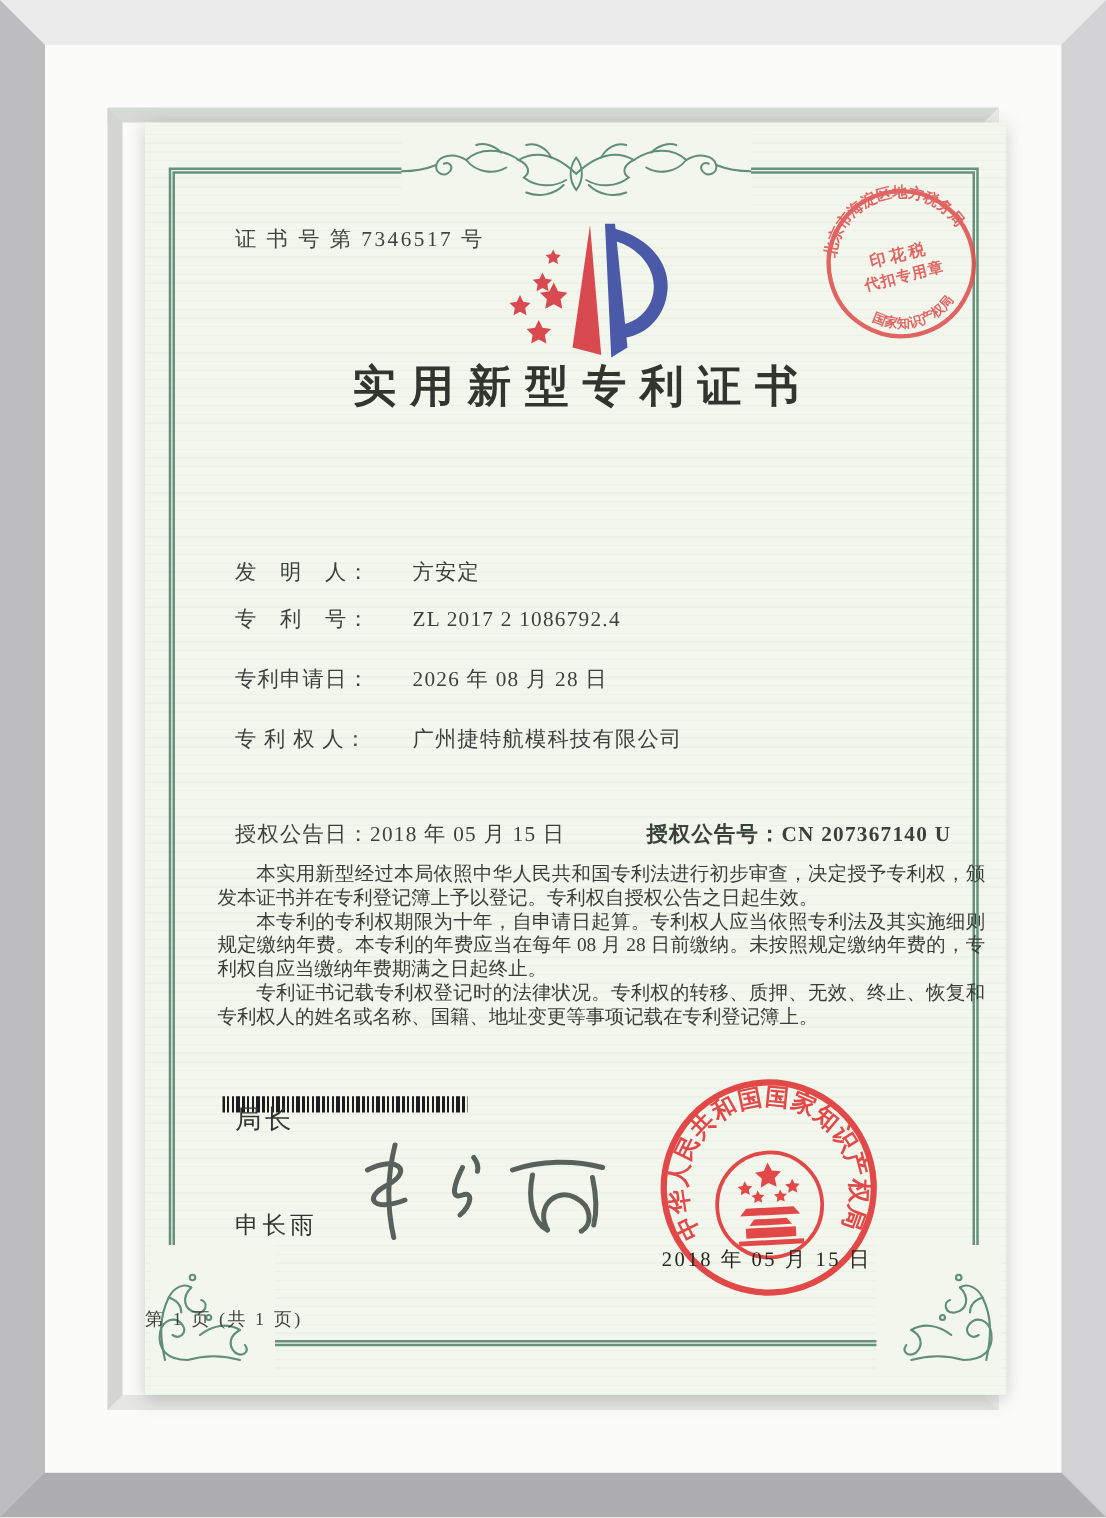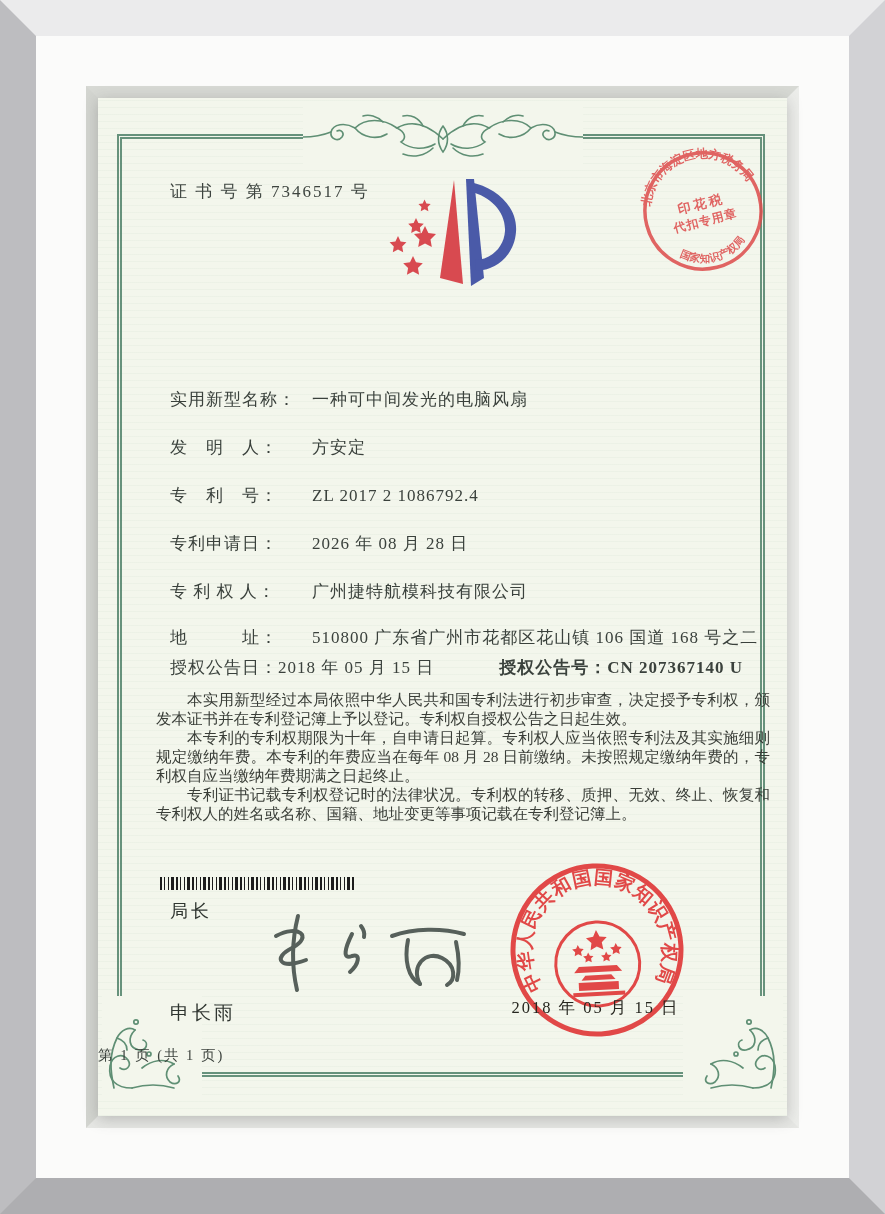--- a/index.html
+++ b/index.html
@@ -7,21 +7,21 @@
   .scene{width:885px;height:1214px;position:relative;font-family:"Liberation Serif","DejaVu Serif",serif;}
   
   .frame-outer{width:885px;height:1214px;
     border-style:solid;border-width:36px;
     border-top-color:#ebebec;border-left-color:#bdbdc0;
     border-right-color:#d2d2d5;border-bottom-color:#aeaeb1;
     background:#fbfbfa;}
   .frame-mat{width:100%;height:100%;border:50px solid #fbfbfa;}
   .frame-lip{width:100%;height:100%;border-style:solid;border-width:12px;
     border-top-color:#d7d9d4;border-left-color:#d3d5d0;
-    border-right-color:#ecedea;border-bottom-color:#e6e7e4;}
+    border-right-color:#ecedea;border-bottom-color:#e6e7e4;padding-left:18px;}
   
   .paper{position:relative;width:689px;height:1018px;background:#f3f6ec;
     background-image:repeating-linear-gradient(0deg,rgba(110,155,125,0.05) 0 1px,transparent 1px 7px);
     box-shadow:0 3px 14px rgba(70,70,70,.28);overflow:hidden;}
   .green-border{position:absolute;left:19px;top:36px;right:22px;bottom:39px;
     border:5px double rgba(78,128,104,.85);}
   .orn{position:absolute;color:#5f8f74;}
   .orn-top{left:50%;top:8px;transform:translateX(-50%);}
   .corner-bl{left:4px;bottom:20px;}
   .corner-br{right:4px;bottom:20px;}
@@ -36,22 +36,22 @@
   .grant-row{position:absolute;left:72px;top:558px;right:36px;display:flex;
     font-size:17px;letter-spacing:1px;color:#3a413c;white-space:nowrap;}
   .grant-no{margin-left:auto;padding-right:8px;font-weight:bold;}
   .paras{position:absolute;left:58px;top:592px;width:614px;font-size:15.5px;
     line-height:19px;text-align:justify;color:#3a3e38;}
   .paras p{margin:0;text-indent:2em;}
   .barcode{position:absolute;left:62px;top:779px;width:196px;height:13px;
     background:repeating-linear-gradient(90deg,#1c1c1c 0 2px,transparent 2px 4px,
       #1c1c1c 4px 5px,transparent 5px 8px,#1c1c1c 8px 9px,transparent 9px 11px,
       #1c1c1c 11px 14px,transparent 14px 16px);}
-  .director-title{position:absolute;left:72px;top:801px;font-size:18px;letter-spacing:3px;color:#2f3530;}
-  .director-name{position:absolute;left:72px;top:869px;font-size:19px;letter-spacing:3px;color:#2f3530;margin-top:33px;}
+  .director-title{position:absolute;left:72px;top:783px;font-size:21px;letter-spacing:3px;color:#2f3530;}
+  .director-name{position:absolute;left:72px;top:869px;font-size:19px;letter-spacing:3px;color:#2f3530;}
   .signature{position:absolute;left:162px;top:810px;}
   .seal-official{position:absolute;left:409px;top:762px;transform:rotate(-3deg);opacity:.92;}
   .seal-date{position:absolute;left:395px;top:899px;width:205px;text-align:center;
     font-size:16.5px;letter-spacing:2px;color:#26261f;z-index:5;}
   .page-footer{position:absolute;left:0;top:948px;width:100%;text-align:left;
     font-size:14.5px;letter-spacing:2px;color:#3c423d;}
   .stamp-tax{position:absolute;left:540px;top:48px;transform:rotate(-14deg);opacity:.85;z-index:4;}
 </style>
 </head>
 <body>
@@ -118,38 +118,33 @@
             <path d="M100 8 C128 14 148 34 146 58 C144 84 122 98 106 96 L105 86 C120 86 134 74 135 57 C136 38 120 22 101 18 Z" fill="#4a5aa8"></path>
             <g fill="#d84a50">
               <path d="M63 30 l2.2 4.6 5 .7 -3.6 3.5 .9 5 -4.5-2.4 -4.5 2.4 .9-5 -3.6-3.5 5-.7Z" transform="translate(1,0) scale(0.85)"></path>
               <path d="M46 44 l2.4 5 5.4.8 -3.9 3.8 .9 5.4 -4.8-2.6 -4.8 2.6 .9-5.4 -3.9-3.8 5.4-.8Z"></path>
               <path d="M55 52 l3.4 7 7.6 1.1 -5.5 5.3 1.3 7.6 -6.8-3.6 -6.8 3.6 1.3-7.6 -5.5-5.3 7.6-1.1Z"></path>
               <path d="M28 62 l2.6 5.4 5.8.9 -4.2 4.1 1 5.8 -5.2-2.8 -5.2 2.8 1-5.8 -4.2-4.1 5.8-.9Z"></path>
               <path d="M43 82 l3 6.2 6.8 1 -4.9 4.8 1.2 6.8 -6.1-3.2 -6.1 3.2 1.2-6.8 -4.9-4.8 6.8-1Z"></path>
             </g>
           </svg>
 
-
-          <div class="field-row" style="top:290px">
-            <span class="field-label">实用新型名称：</span><span>一种可中间发光的电脑风扇</span>
-          </div>
-          <div class="field-row" style="top:338px">
+          <div class="title">实用新型专利证书</div>
+
+          <div class="field-row" style="top:348px">
             <span class="field-label">发　明　人：</span><span>方安定</span>
           </div>
           <div class="field-row" style="top:386px">
             <span class="field-label">专　利　号：</span><span>ZL 2017 2 1086792.4</span>
           </div>
           <div class="field-row" style="top:434px">
             <span class="field-label">专利申请日：</span><span>2026 年 08 月 28 日</span>
           </div>
           <div class="field-row" style="top:482px">
             <span class="field-label">专 利 权 人：</span><span>广州捷特航模科技有限公司</span>
-          </div>
-          <div class="field-row" style="top:528px">
-            <span class="field-label">地　　　址：</span><span>510800 广东省广州市花都区花山镇 106 国道 168 号之二</span>
           </div>
 
           <div class="grant-row">
             <span><span>授权公告日：</span><span>2018 年 05 月 15 日</span></span>
             <span class="grant-no"><span>授权公告号：</span><span>CN 207367140 U</span></span>
           </div>
 
           <div class="paras">
             <p>本实用新型经过本局依照中华人民共和国专利法进行初步审查，决定授予专利权，颁发本证书并在专利登记簿上予以登记。专利权自授权公告之日起生效。</p>
             <p>本专利的专利权期限为十年，自申请日起算。专利权人应当依照专利法及其实施细则规定缴纳年费。本专利的年费应当在每年 08 月 28 日前缴纳。未按照规定缴纳年费的，专利权自应当缴纳年费期满之日起终止。</p>

